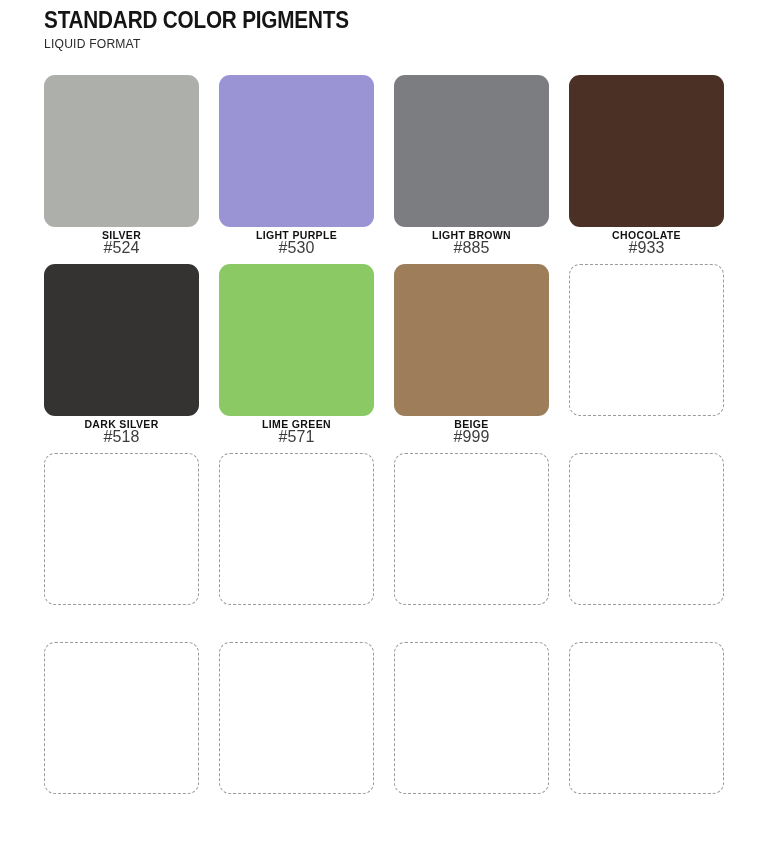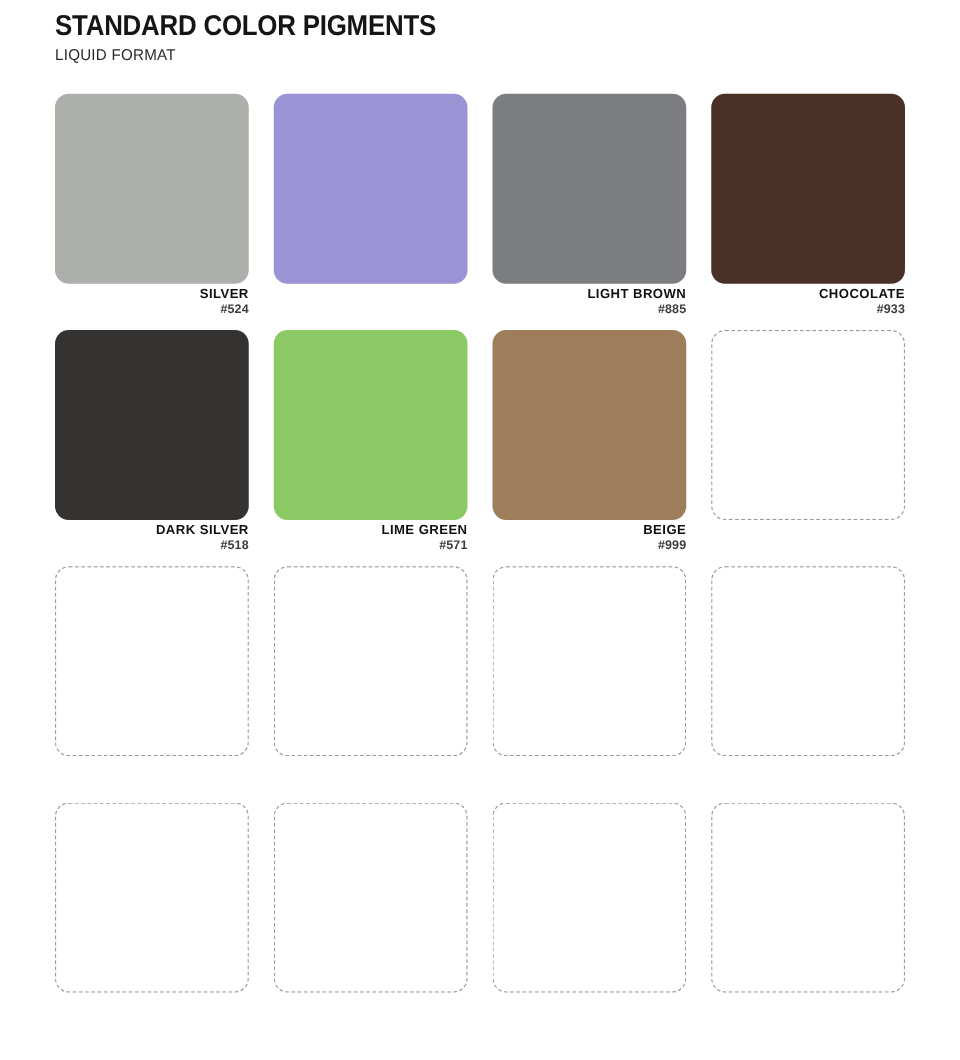--- a/index.html
+++ b/index.html
@@ -86,37 +86,37 @@
   }
   .chip.filled {
     border: 0;
   }
 
   .caption {
     position: absolute;
     left: 0;
     top: 154px;
     width: 155px;
-    text-align: right;
+    text-align: center;
   }
   .swatch-name {
     display: block;
     font-family: "Liberation Sans", sans-serif;
     font-weight: bold;
     font-size: 10.5px;
     line-height: 12px;
     letter-spacing: 0.35px;
     color: #111111;
     white-space: nowrap;
   }
   .swatch-code {
     display: block;
     font-family: "Liberation Sans", sans-serif;
-    font-weight: bold;
-    font-size: 10px;
+    font-weight: normal;
+    font-size: 16px;
     line-height: 12px;
     letter-spacing: 0.1px;
     color: #3d3d3d;
     margin-top: 1px;
     white-space: nowrap;
   }
 </style>
 </head>
 <body>
 
@@ -130,20 +130,24 @@
   <div class="grid" id="swatch-grid">
       <div class="cell">
         <div class="chip filled" style="background: rgb(172, 175, 170);"></div>
         <div class="caption">
           <span class="swatch-name">SILVER</span>
           <span class="swatch-code">#524</span>
         </div>
       </div>
       <div class="cell">
         <div class="chip filled" style="background: rgb(154, 147, 212);"></div>
+        <div class="caption">
+          <span class="swatch-name">LIGHT PURPLE</span>
+          <span class="swatch-code">#530</span>
+        </div>
       </div>
       <div class="cell">
         <div class="chip filled" style="background: rgb(123, 125, 128);"></div>
         <div class="caption">
           <span class="swatch-name">LIGHT BROWN</span>
           <span class="swatch-code">#885</span>
         </div>
       </div>
       <div class="cell">
         <div class="chip filled" style="background: rgb(75, 48, 38);"></div>

